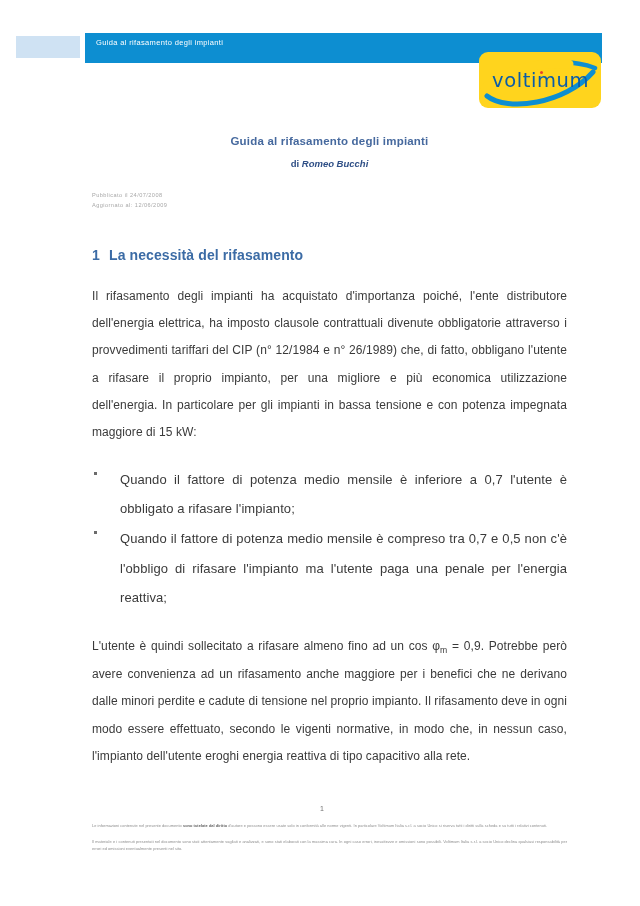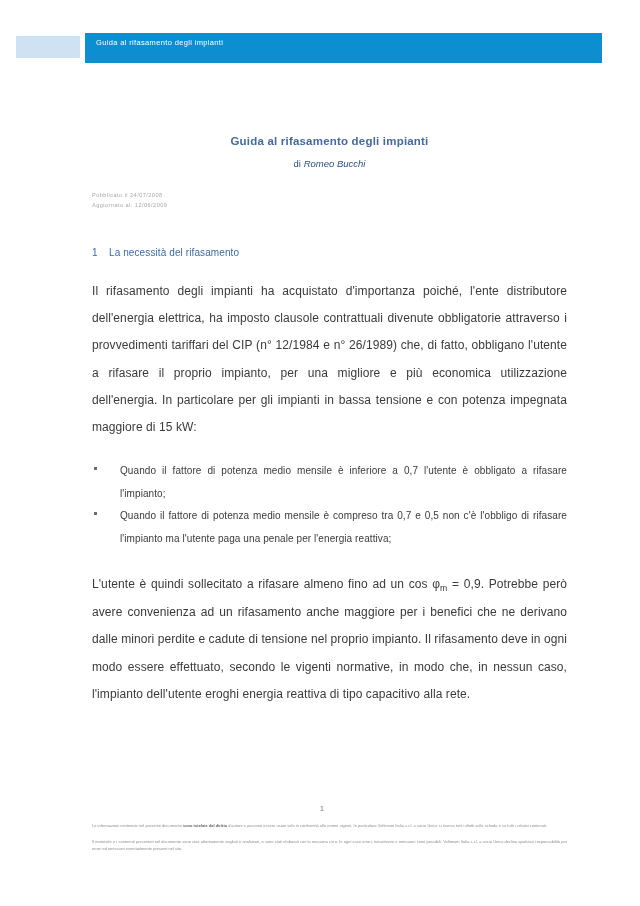--- a/index.html
+++ b/index.html
@@ -109,40 +109,40 @@
     color: #46699e;
     font-weight: 700;
     letter-spacing: 0.2px;
     margin: 0 0 11px 0;
     padding-top: 5px;
   }
   .doc-author {
     text-align: center;
     font-size: 9.5px;
     color: #2f4f86;
-    font-weight: 400;
+    font-weight: 700;
     margin: 0 0 22px 0;
   }
   .doc-author .author-name {
     font-style: italic;
   }
 
   .dates {
     font-size: 5.6px;
     color: #a8a8a8;
     line-height: 1.75;
     letter-spacing: 0.45px;
     margin: 0 0 36px 0;
   }
   .dates div { white-space: nowrap; }
 
   .section-heading {
-    font-size: 10px;
+    font-size: 14px;
     color: #3b6ba5;
-    font-weight: 400;
+    font-weight: 700;
     margin: 8px 0 20px 0;
     letter-spacing: 0.1px;
   }
   .section-heading .num {
     display: inline-block;
     width: 17px;
   }
 
   p.body-text {
     font-size: 12px;
@@ -153,21 +153,21 @@
     letter-spacing: 0.08px;
   }
 
   ul.bullets {
     list-style: none;
     margin: 0 0 20px 0;
     padding: 0;
   }
   ul.bullets li {
     position: relative;
-    font-size: 10px;
+    font-size: 13px;
     color: #3a3a3a;
     line-height: 2.28;
     text-align: justify;
     padding-left: 28px;
     margin-bottom: 0px;
     letter-spacing: 0.08px;
   }
   ul.bullets li .sq {
     position: absolute;
     left: 2px;
@@ -214,20 +214,30 @@
 <body>
 
 <div class="page">
 
   <div class="header-zone">
     <div class="header-swatch"></div>
     <div class="header-bar">
       <div class="header-bar-title">Guida al rifasamento degli impianti</div>
     </div>
 
+    <div class="logo">
+      <svg width="122" height="56" viewBox="0 0 122 56">
+        <path d="M 8 44 C 28 60, 86 52, 114 20" stroke="#0d8ed1" stroke-width="5" fill="none" stroke-linecap="round"></path>
+        <path d="M 10 40 C 34 20, 80 8, 112 14" stroke="#ffd41d" stroke-width="0" fill="none"></path>
+        <path d="M 6 36 C 30 12, 84 4, 116 16" stroke="#0d8ed1" stroke-width="4.5" fill="none" stroke-linecap="round"></path>
+        <path d="M 6 36 C 26 18, 56 10, 90 12" stroke="#ffd41d" stroke-width="9" fill="none" stroke-linecap="round"></path>
+      </svg>
+      <div class="logo-word">voltimum</div>
+      <div class="logo-dot"></div>
+    </div>
   </div>
 
   <div class="content">
 
     <h1 class="doc-title">Guida al rifasamento degli impianti</h1>
 
     <div class="doc-author">
       <span>di </span><span class="author-name">Romeo Bucchi</span>
     </div>
 

